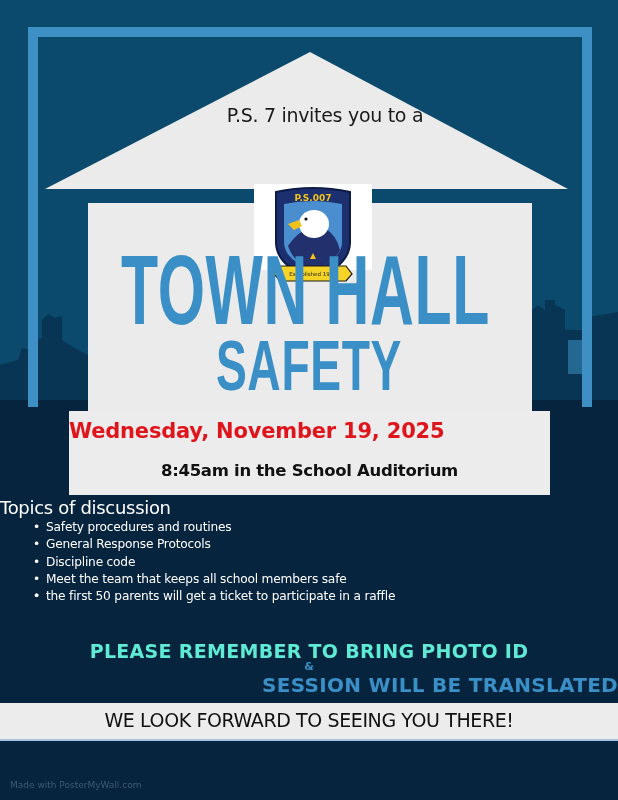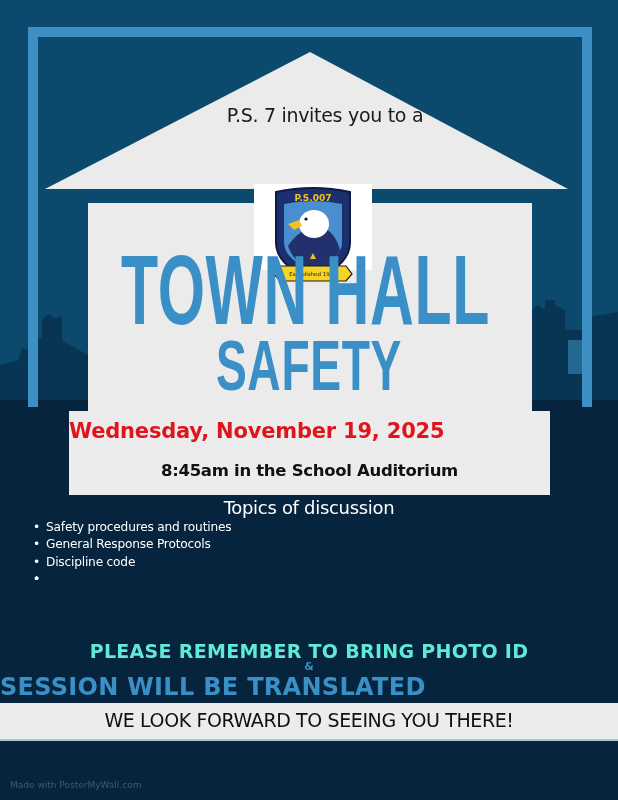--- a/index.html
+++ b/index.html
@@ -70,21 +70,21 @@
     position: absolute; left: 0; top: 43px; width: 100%; text-align: center;
     font-family: "DejaVu Sans", sans-serif; font-weight: bold;
     font-size: 16.5px; color: #111; line-height: 17px; letter-spacing: -0.3px; margin-top: 8px;
   }
   .signin-text {
     position: absolute; left: 0; top: 60px; width: 100%; text-align: center;
     font-family: "DejaVu Sans", sans-serif; font-weight: bold;
     font-size: 16.5px; color: #111; line-height: 17px; letter-spacing: -0.3px;
   }
   .topics-heading {
-    position: absolute; left: 0; top: 497px; width: 618px; text-align: center;
+    position: absolute; left: 0; top: 497px; width: 618px; 
     font-family: "DejaVu Sans", sans-serif; font-size: 18px; color: #ffffff;
     letter-spacing: -0.3px;
   }
   .topics-list {
     position: absolute; left: 33px; top: 519px; width: 570px;
     list-style: none;
   }
   .topics-list li {
     position: relative; padding-left: 13px;
     font-family: "DejaVu Sans", sans-serif; font-size: 12.2px; color: #ffffff;
@@ -97,23 +97,23 @@
     position: absolute; left: 0; top: 640px; width: 618px; text-align: center;
     font-family: "DejaVu Sans", sans-serif; font-weight: bold;
     font-size: 19px; color: #5eead4; letter-spacing: 0.3px;
   }
   .ampersand {
     position: absolute; left: 0; top: 660px; width: 618px; text-align: center;
     font-family: "DejaVu Sans", sans-serif; font-weight: bold;
     font-size: 11px; color: #3a8fc6;
   }
   .reminder2 {
-    position: absolute; left: 0; top: 673px; width: 618px; text-align: left;
+    position: absolute; left: 0; top: 673px; width: 618px; text-align: right;
     font-family: "DejaVu Sans", sans-serif; font-weight: bold;
-    font-size: 24px; color: #3a8fc6; letter-spacing: 0.3px;
+    font-size: 20px; color: #3a8fc6; letter-spacing: 0.3px;
   }
   .banner {
     position: absolute; left: 0; top: 703px; width: 618px; height: 38px;
     background: #ececec; border-bottom: 2px solid #a8c4dc; padding-left: 16px;
   }
   .banner-text {
     position: absolute; left: 0; top: 6px; width: 100%; text-align: center;
     font-family: "DejaVu Sans", sans-serif; font-size: 19px; color: #111;
     letter-spacing: -0.4px;
   }
@@ -167,23 +167,23 @@
   <div class="date-text">Wednesday, November 19, 2025</div>
   <div class="time-text">8:45am in the School Auditorium</div>
 </div>
 
 <div class="topics-heading">Topics of discussion</div>
 
 <ul class="topics-list">
   <li><span class="bullet">•</span><span>Safety procedures and routines</span></li>
   <li><span class="bullet">•</span><span>General Response Protocols</span></li>
   <li><span class="bullet">•</span><span>Discipline code</span></li>
+  <li><span class="bullet">•</span><span>Meet the team that keeps all school members safe</span></li>
   <li><span class="bullet">•</span></li>
-  <li><span class="bullet">•</span></li>
-  <li><span class="bullet">•</span></li>
+  <li><span class="bullet">•</span><span>the first 50 parents will get a ticket to participate in a raffle</span></li>
 </ul>
 
 <div class="reminder1">PLEASE REMEMBER TO BRING PHOTO ID</div>
 <div class="ampersand">&amp;</div>
 <div class="reminder2">SESSION WILL BE TRANSLATED</div>
 
 <div class="banner">
   <div class="banner-text">WE LOOK FORWARD TO SEEING YOU THERE!</div>
 </div>
 

